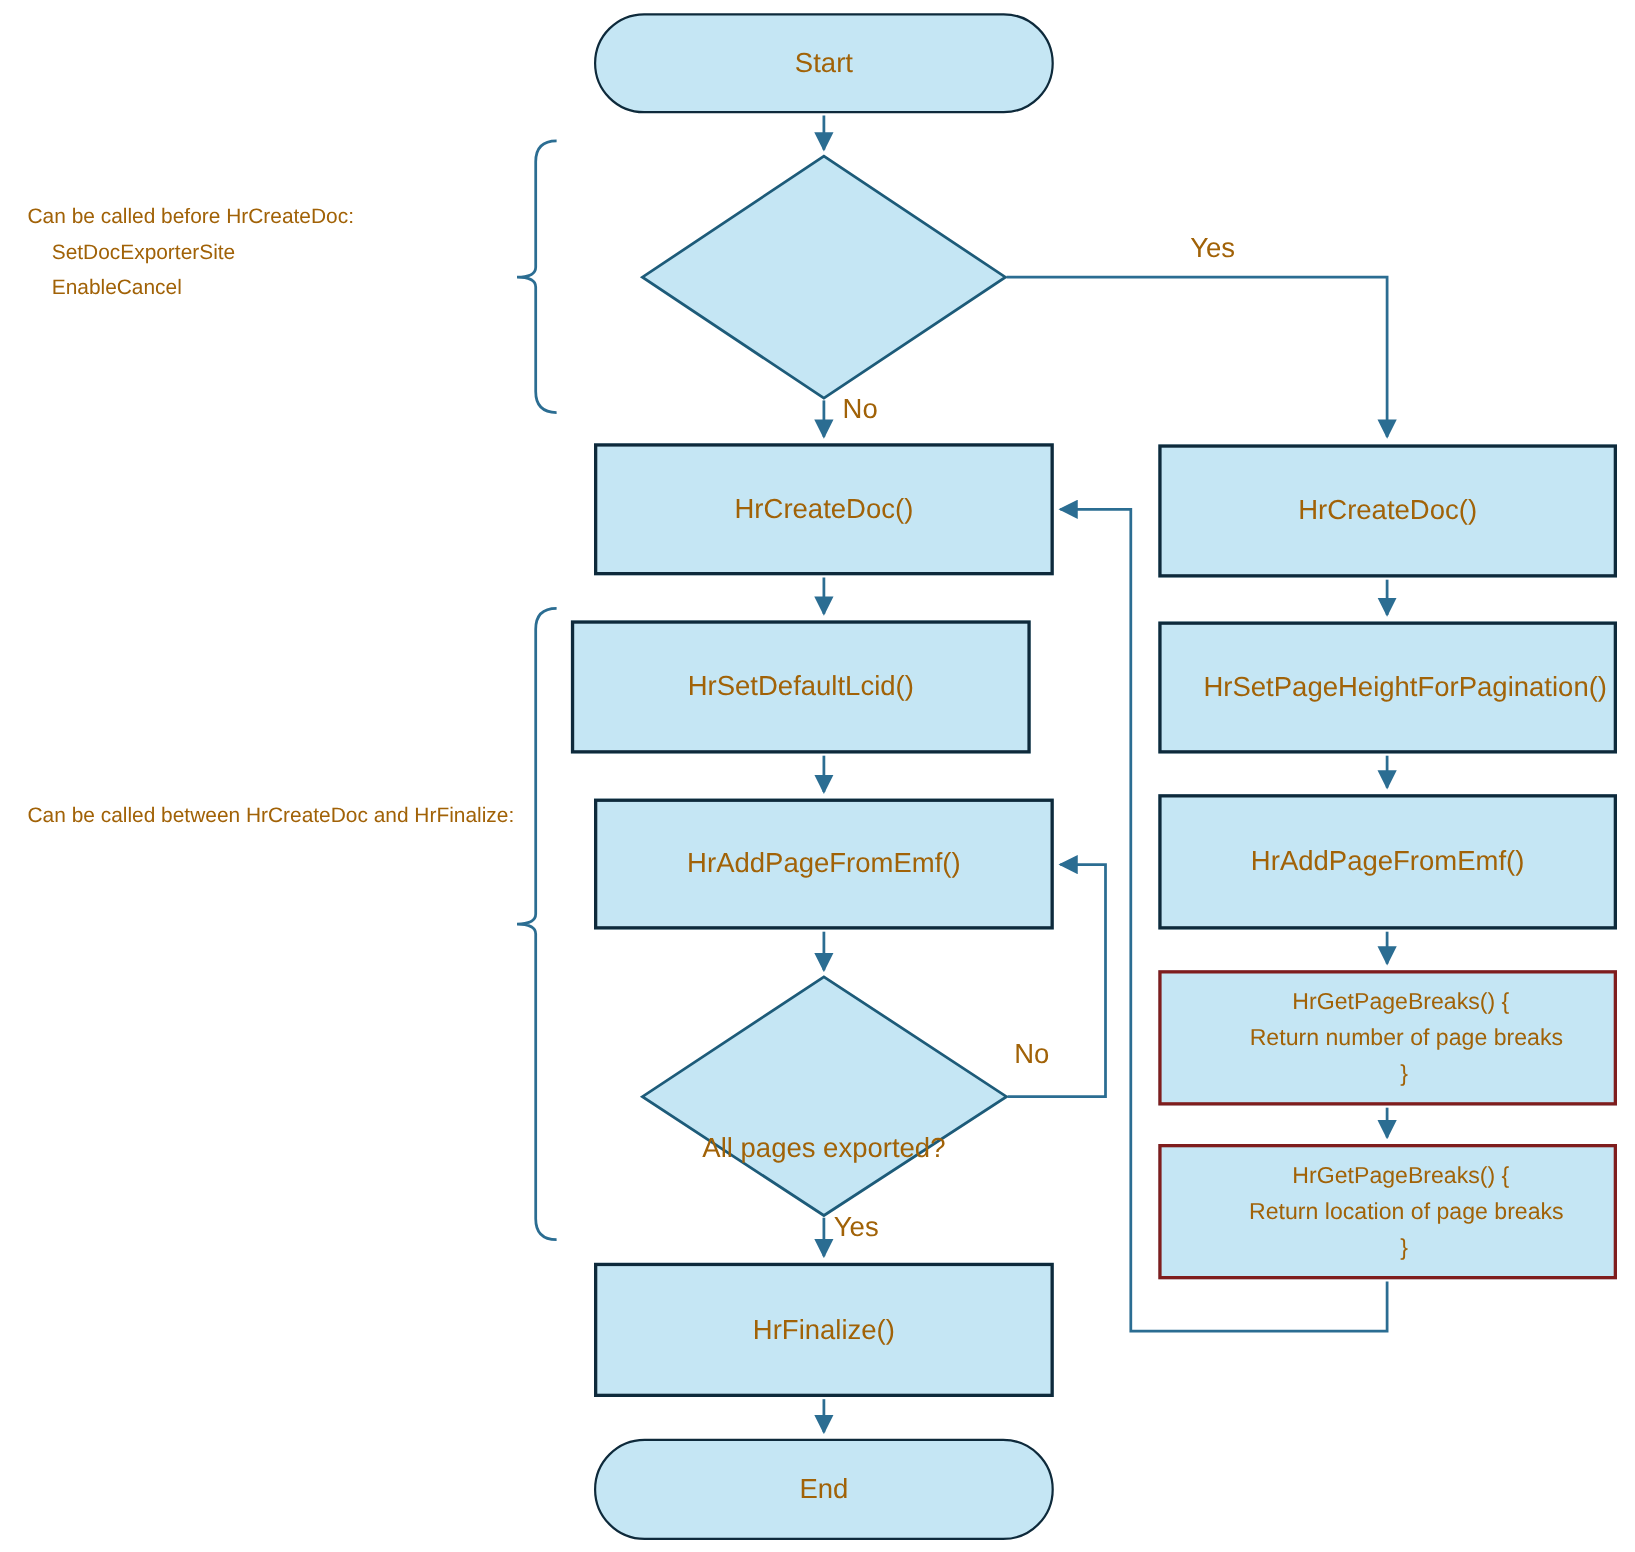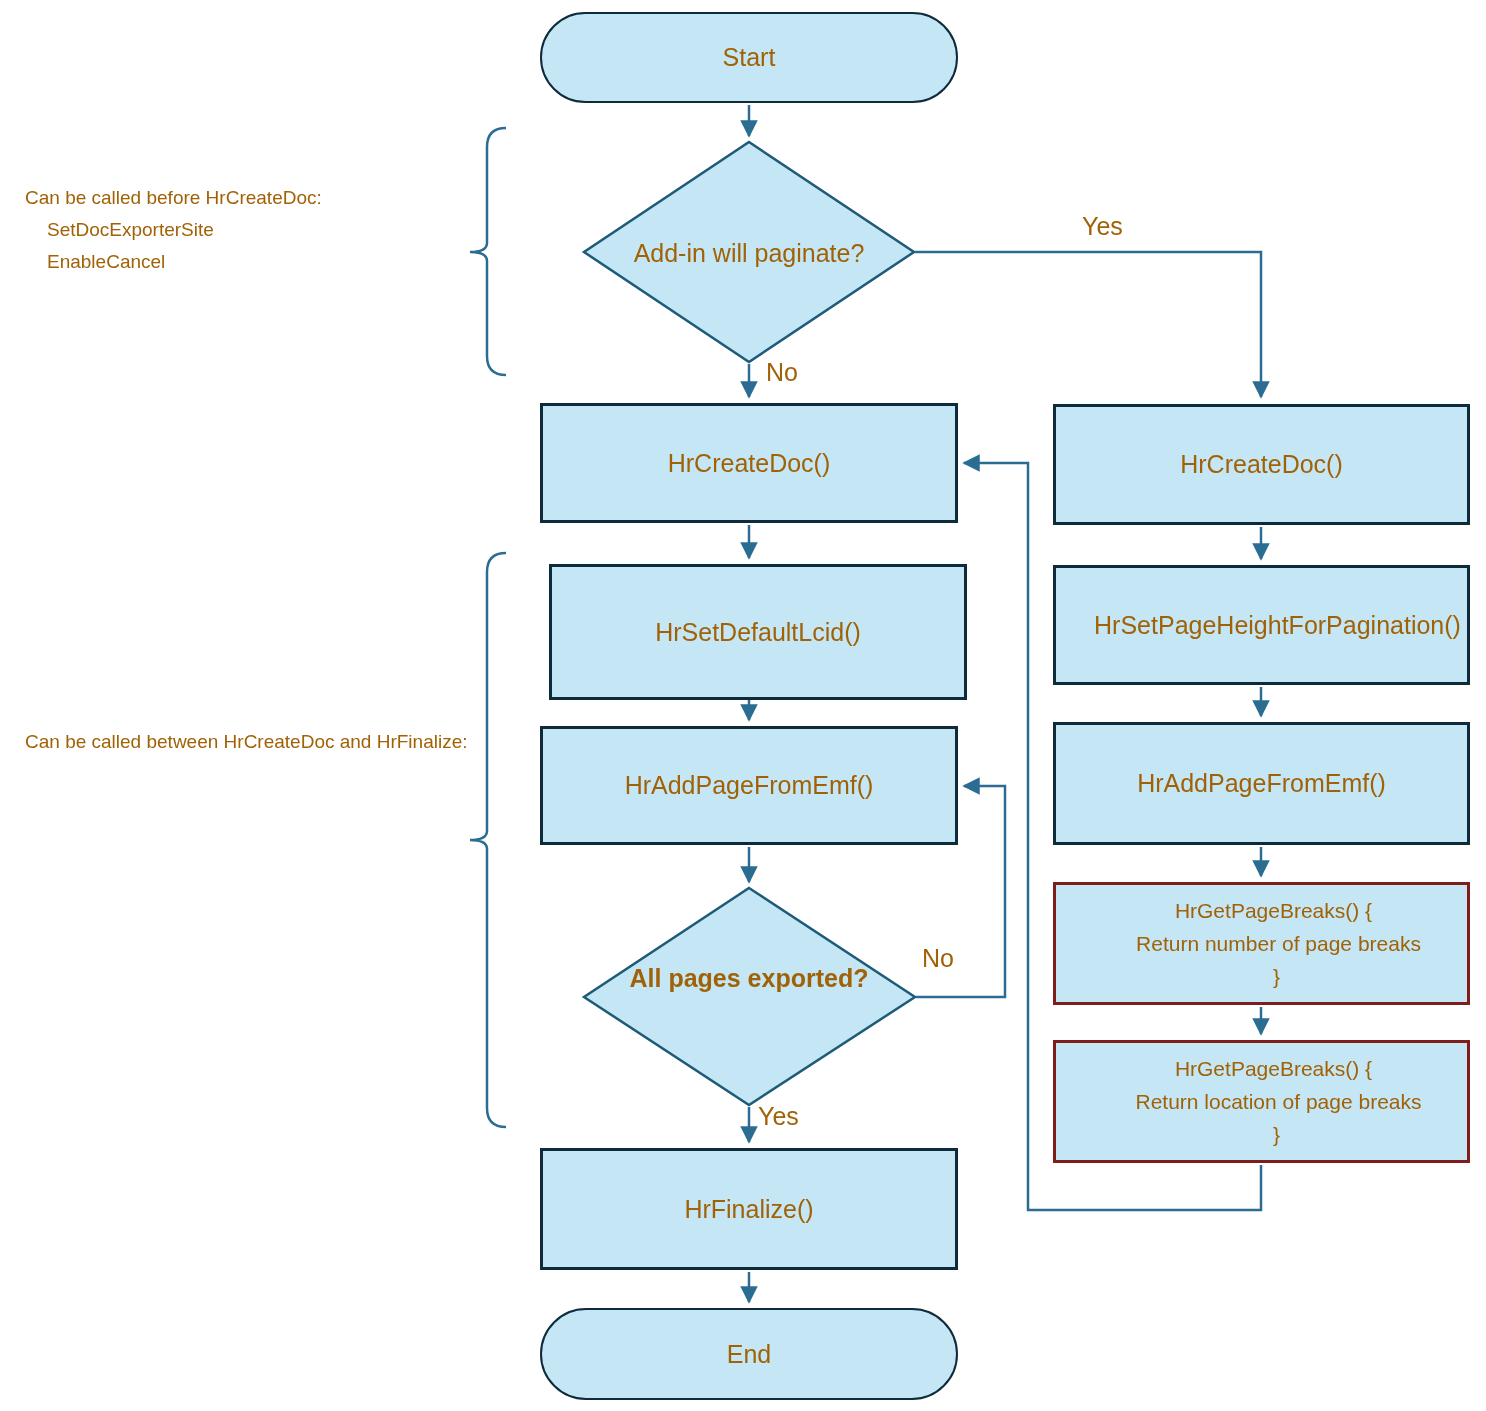--- a/index.html
+++ b/index.html
@@ -101,27 +101,26 @@
       <path marker-end="url(#arrow)" d="M1261,847 L1261,876"></path>
       <path marker-end="url(#arrow)" d="M1261,1007 L1261,1034"></path>
       <path marker-end="url(#arrow)" d="M1261,1165 L1261,1210 L1028,1210 L1028,463 L964,463"></path>
     </g>
   </svg>
 
   <div class="node pill" style="left:540px; top:12px; width:418px; height:91px;">Start</div>
 
   <div class="node pill" style="left:540px; top:1308px; width:418px; height:92px;">End</div>
 
-  <div class="dtext" style="left:629px; top:205px; width:240px; height:95px;">Add-in will paginate?</div>
 
-  <div class="dtext" style="left:629px; top:930px; width:240px; height:95px;font-weight:bold;">All pages exported?</div>
+  <div class="dtext" style="left:629px; top:996px; width:240px; height:95px;">All pages exported?</div>
 
   <div class="node" style="left:540px; top:403px; width:418px; height:120px;">HrCreateDoc()</div>
 
-  <div class="node" style="left:549px; top:564px; width:418px; height:136px;">HrSetDefaultLcid()</div>
+  <div class="node" style="left:519px; top:564px; width:418px; height:121px;">HrSetDefaultLcid()</div>
 
   <div class="node" style="left:540px; top:726px; width:418px; height:119px;">HrAddPageFromEmf()</div>
 
   <div class="node" style="left:540px; top:1148px; width:418px; height:122px;">HrFinalize()</div>
 
   <div class="node" style="left:1053px; top:404px; width:417px; height:121px;">HrCreateDoc()</div>
 
   <div class="node" style="left:1053px; top:565px; width:417px; height:120px;padding-left:32px;">HrSetPageHeightForPagination()</div>
 
   <div class="node" style="left:1053px; top:722px; width:417px; height:123px;">HrAddPageFromEmf()</div>

